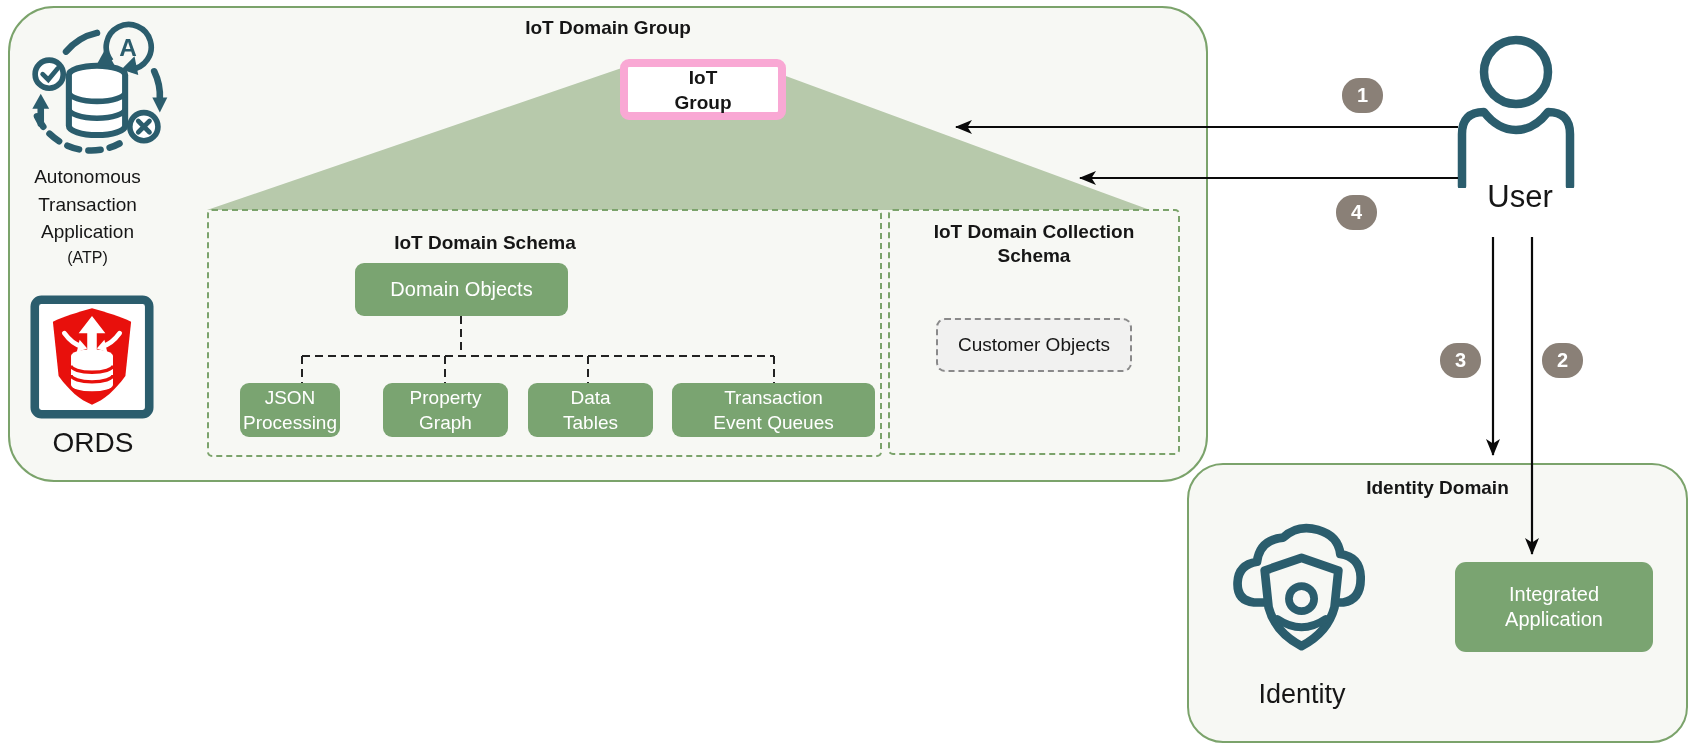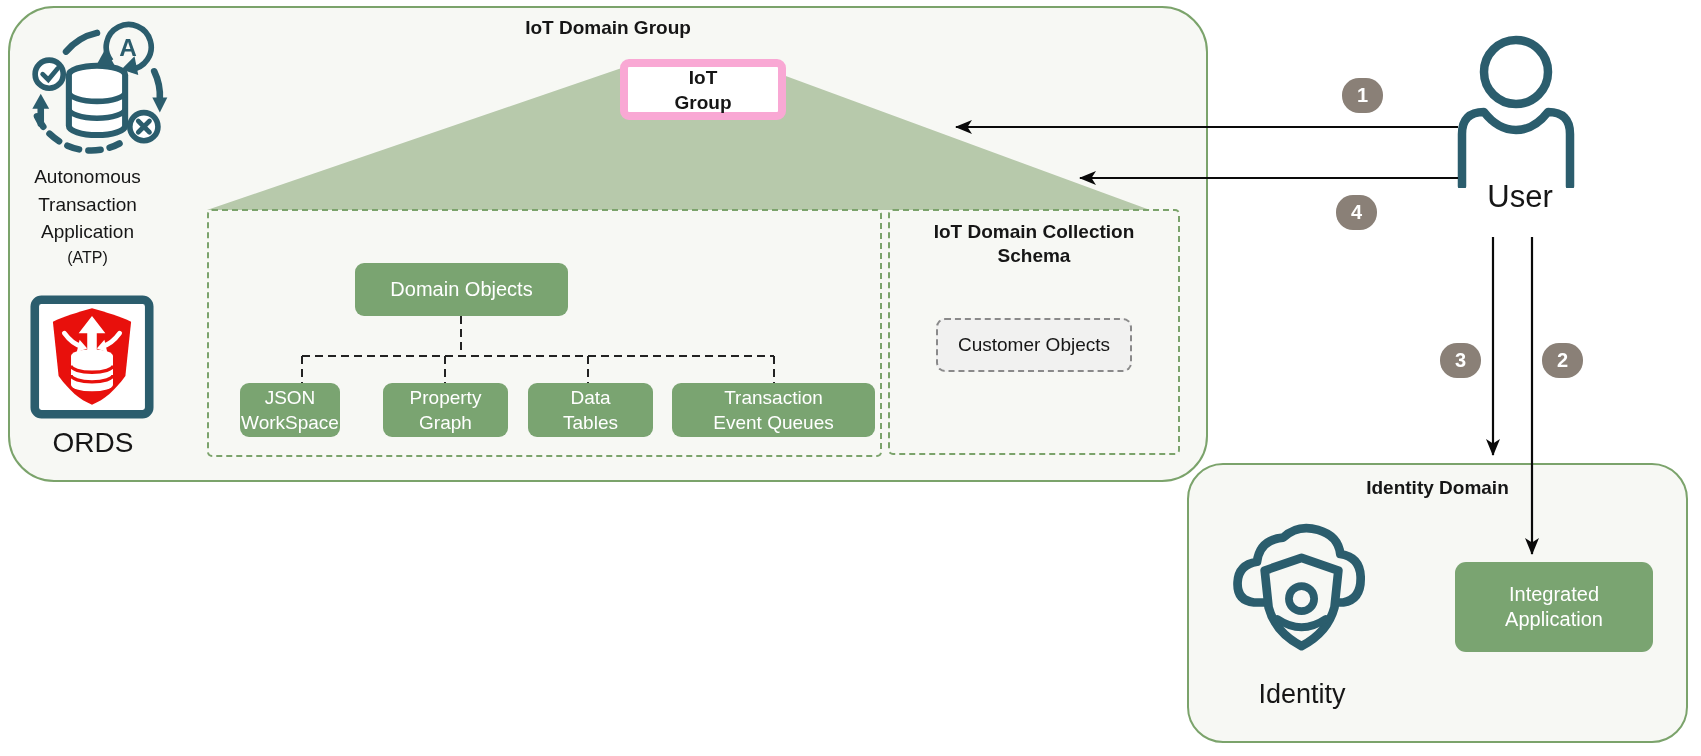--- a/index.html
+++ b/index.html
@@ -64,40 +64,41 @@
 
   <div class="panel group-panel"></div>
   <div class="panel identity-panel"></div>
 
   <svg class="svg-under" width="1701" height="756" viewBox="0 0 1701 756">
     <polygon points="645,60 742,60 1150,210 207,210" fill="#b7c9ab"></polygon>
     <path d="M461,316 V356 M302,356 H774 M302,356 V383 M445,356 V383 M588,356 V383 M774,356 V383" fill="none" stroke="#222222" stroke-width="2" stroke-dasharray="8 5"></path>
   </svg>
 
   <div class="title group-title">IoT Domain Group</div>
+  <div class="title schema-title">IoT Domain Schema</div>
   <div class="title workspace-title">
     <div>IoT Domain Collection</div>
     <div>Schema</div>
   </div>
   <div class="title identity-title">Identity Domain</div>
 
   <div class="dashedbox schema-box"></div>
   <div class="dashedbox workspace-box"></div>
 
   <div class="iot-domain-box">
     <div>IoT</div>
     <div>Group</div>
   </div>
 
   <div class="greenbox root-box">
     <div>Domain Objects</div>
   </div>
   <div class="greenbox child0">
     <div>JSON</div>
-    <div>WorkSpace</div>
+    <div>Processing</div>
   </div>
   <div class="greenbox child1">
     <div>Property</div>
     <div>Graph</div>
   </div>
   <div class="greenbox child2">
     <div>Data</div>
     <div>Tables</div>
   </div>
   <div class="greenbox child3">

